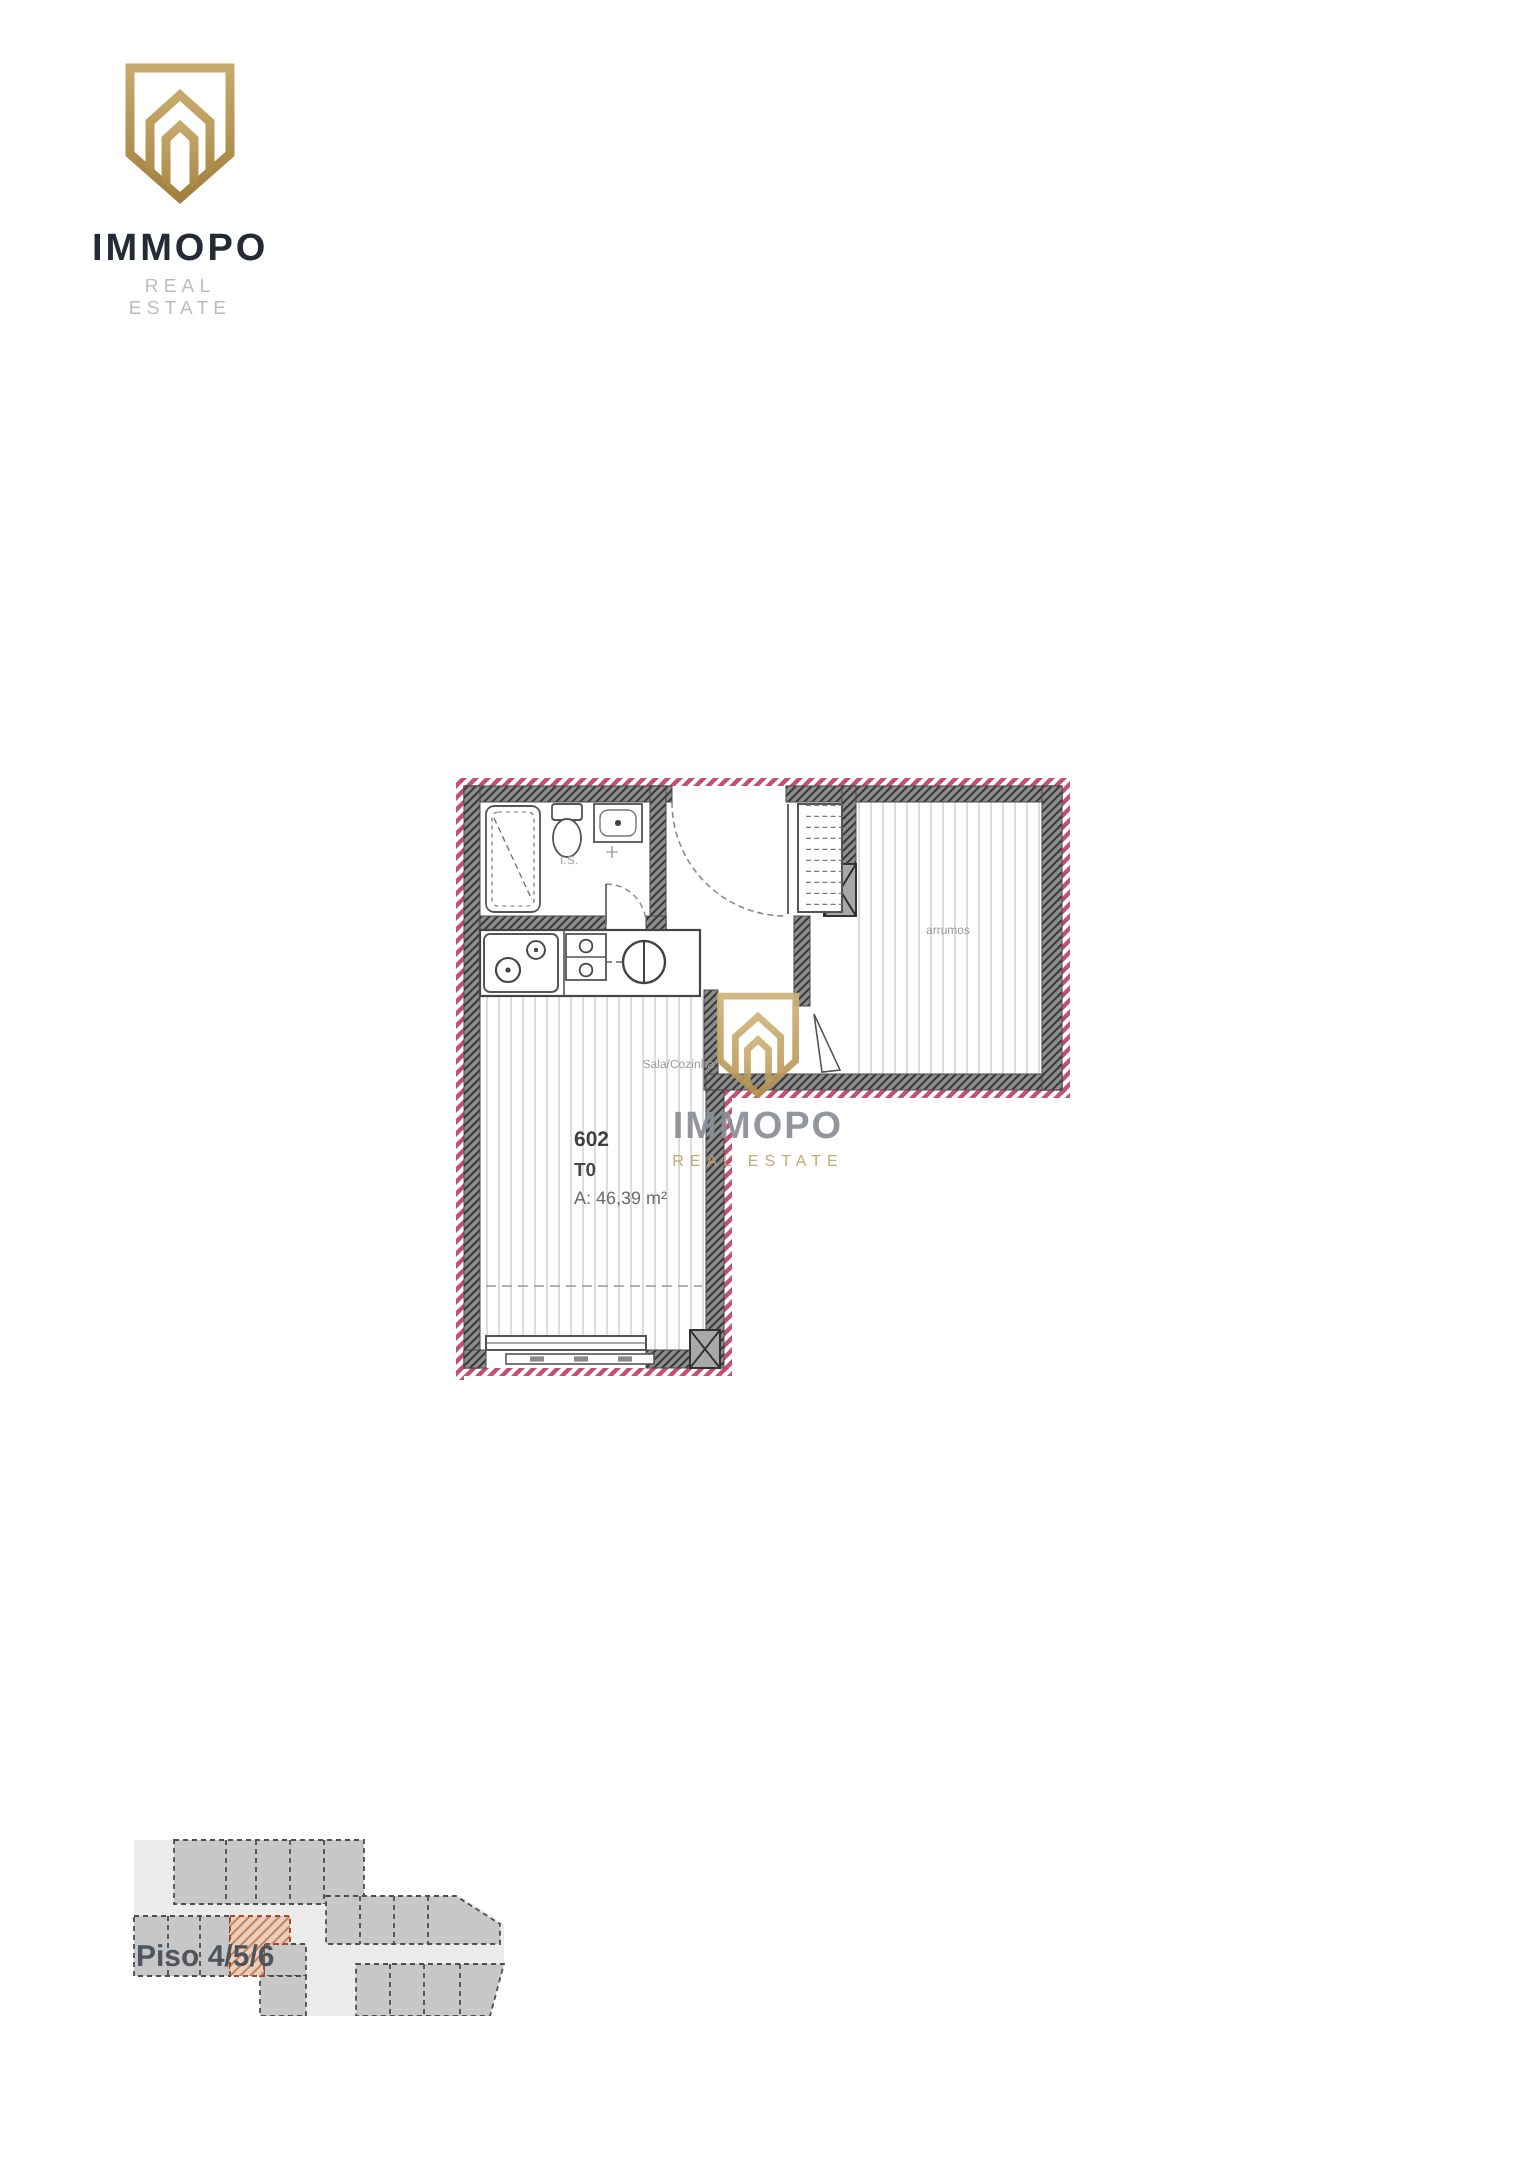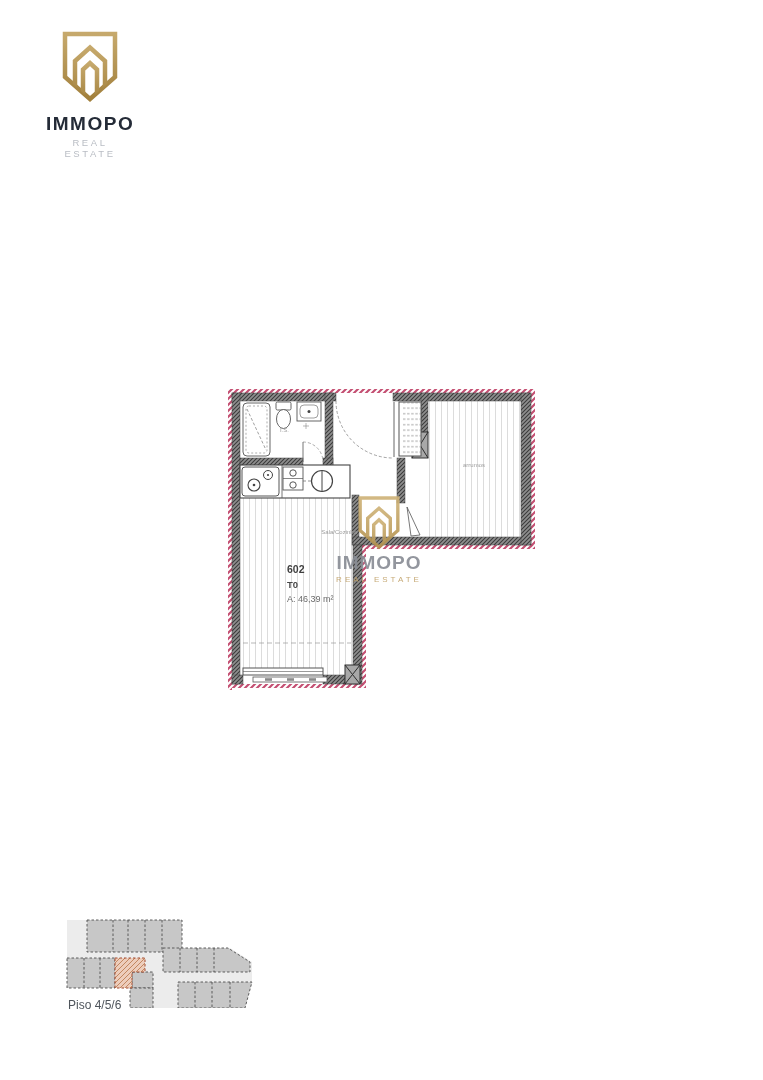--- a/index.html
+++ b/index.html
@@ -15,21 +15,21 @@
   .t-room{font-size:6px;fill:#9d9d9d;}
   .t-unit{font-size:10.5px;font-weight:700;fill:#3f3f3f;}
   .t-type{font-size:9.5px;font-weight:700;fill:#474747;}
   .t-area{font-size:9px;fill:#6b6b6b;}
   
   .watermark{position:absolute;left:336px;top:495px;width:86px;text-align:center;opacity:.92;pointer-events:none;}
   .wm-brand{margin-top:-2px;font-size:19px;font-weight:700;letter-spacing:1px;color:#8a8e96;}
   .wm-tagline{font-size:8px;letter-spacing:3px;color:#c2a36b;margin-top:1px;}
   
   .keyplan-wrap{position:absolute;left:60px;top:908px;}
-  .keyplan-caption{position:absolute;left:68px;top:998px;font-size:12px;color:#4f555c;}
+  .keyplan-caption{position:absolute;left:68px;top:970px;font-size:15px;color:#4f555c;font-weight:bold;}
 </style>
 </head>
 <body>
 
 <div class="page">
 
   <div class="brand-block">
     <svg width="58" height="73" viewBox="0 0 58 73">
       <defs>
         <linearGradient id="gold1" x1="0" y1="0" x2="0" y2="1">

